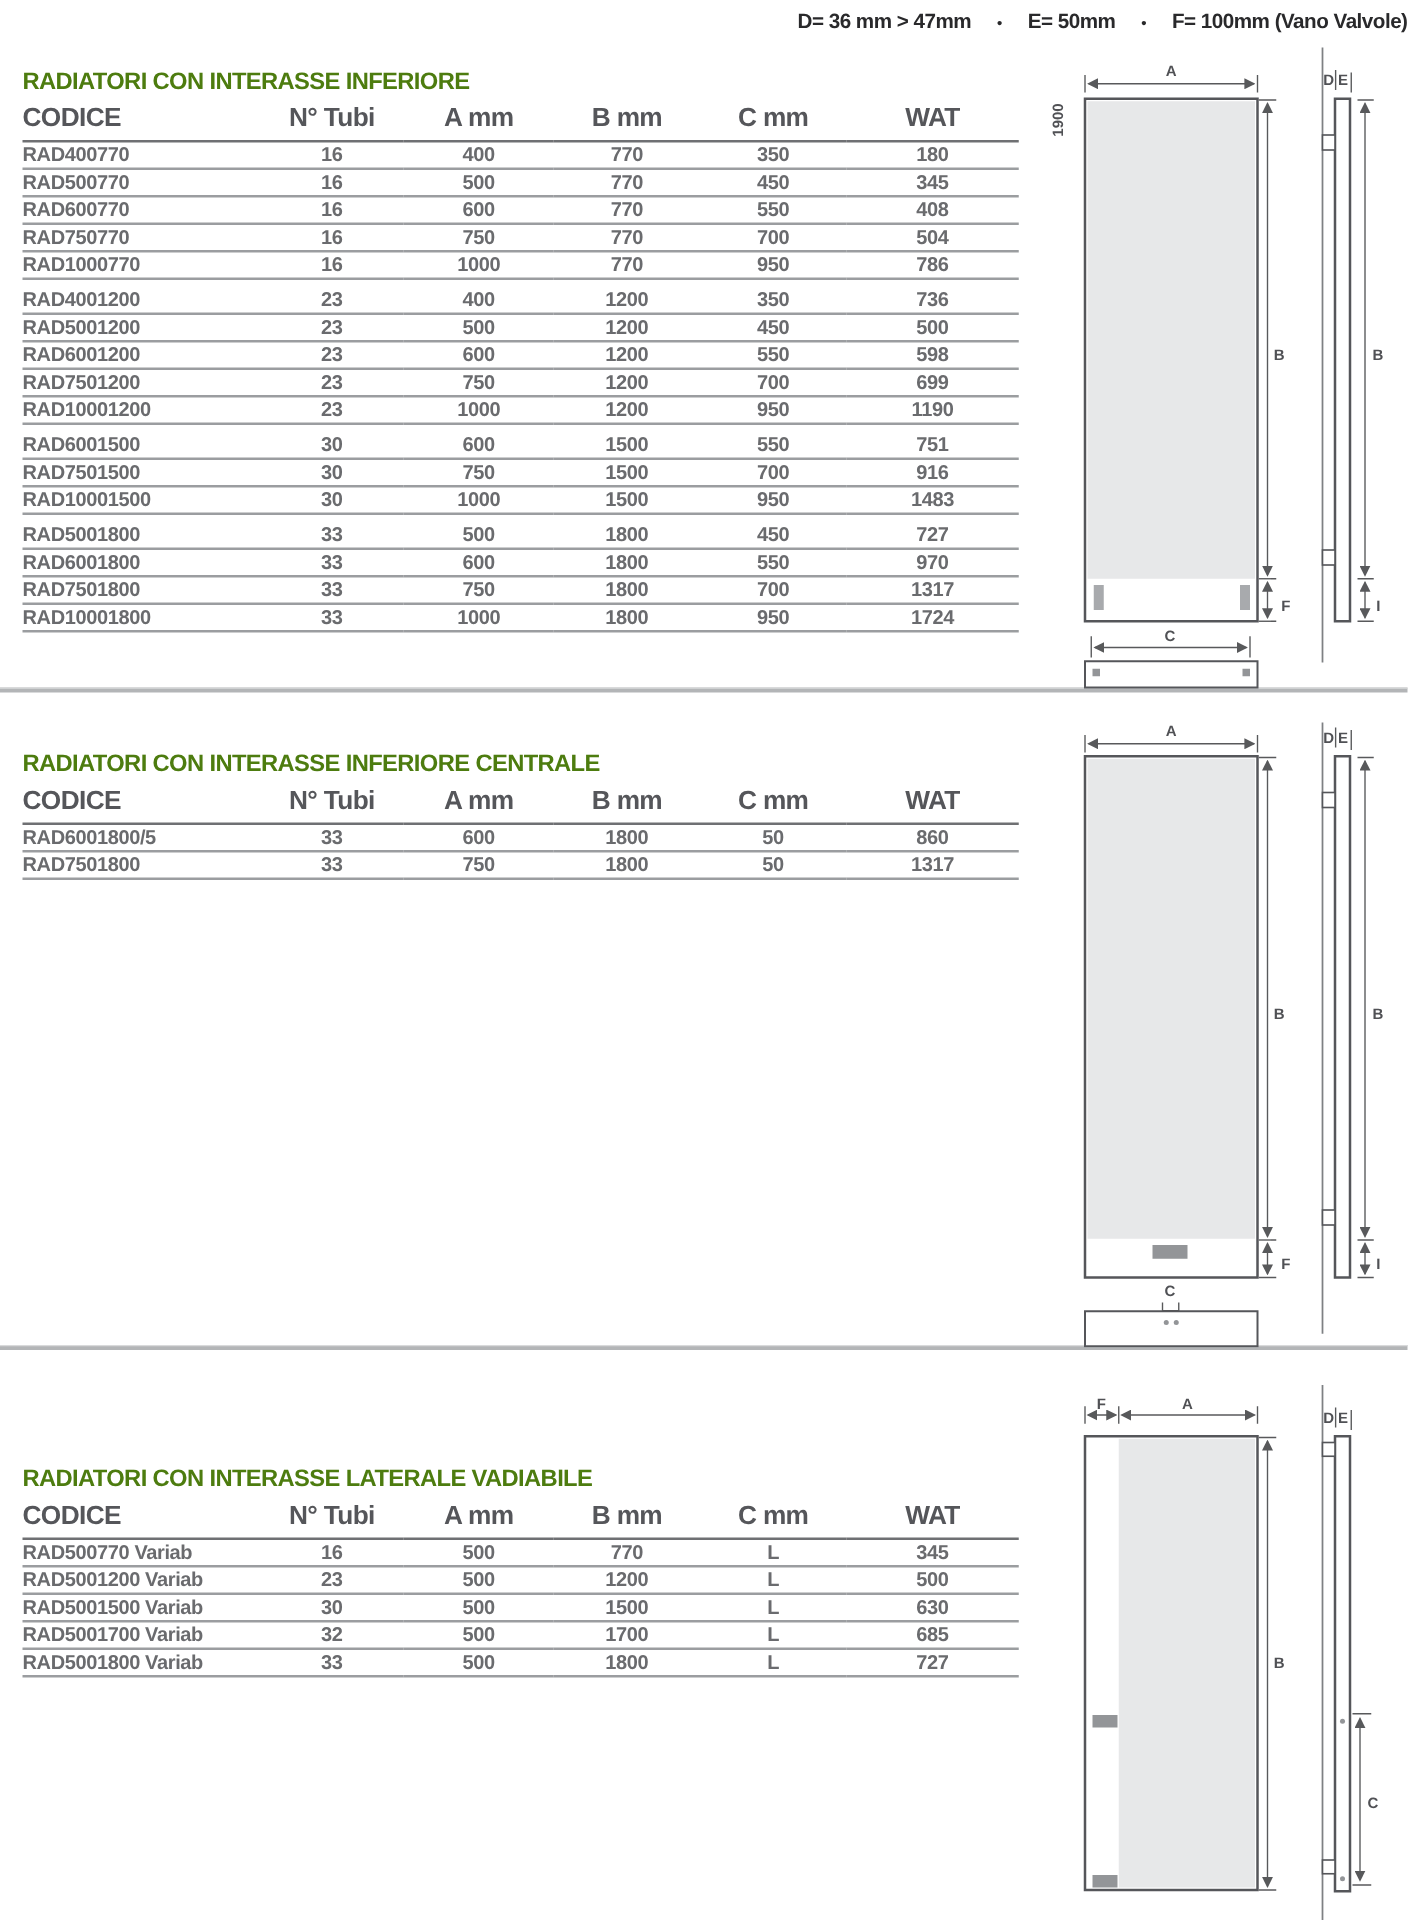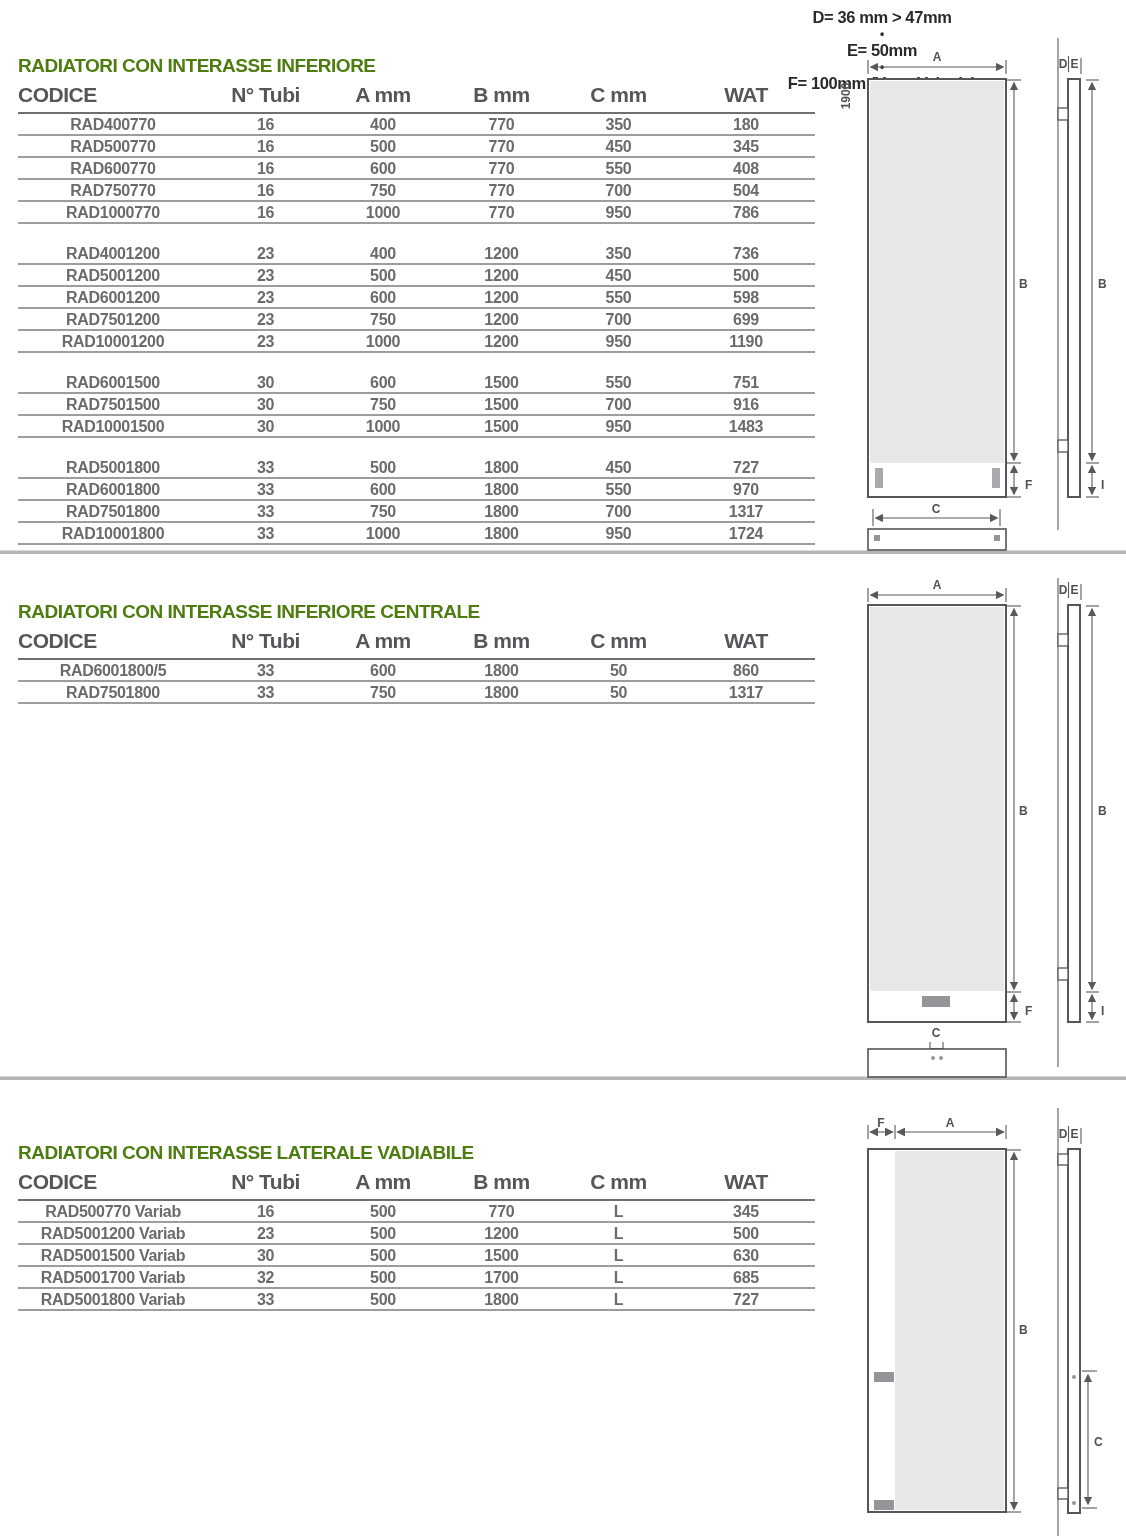--- a/index.html
+++ b/index.html
@@ -5,46 +5,46 @@
   html,body{margin:0;padding:0;}
   body{
     width:1126px;height:1538px;position:relative;background:#ffffff;
     font-family:"Liberation Sans",sans-serif;overflow:hidden;
     -webkit-font-smoothing:antialiased;
   }
   
   .top-note{
     position:absolute;top:8px;left:638px;width:488px;
     display:flex;align-items:center;justify-content:space-between;
-    font-weight:bold;font-size:16.5px;color:#29292b;letter-spacing:-0.4px;white-space:nowrap;flex-direction:column;
+    font-weight:bold;font-size:16.5px;color:#29292b;letter-spacing:-0.4px;white-space:nowrap;
   }
   .top-note .bullet{font-size:12px;color:#29292b;}
 
   
   .section{position:absolute;left:18px;width:797px;}
   #sec0{top:56px}
   #sec1{top:602px}
-  #sec2{top:1143px}
+  #sec2{top:1174px}
   .section h2{
     margin:0 0 7px 0;font-size:19px;line-height:20px;color:#4d7c0f;
     letter-spacing:-0.5px;font-weight:bold;
   }
   table{border-collapse:collapse;width:797px;table-layout:fixed;}
   thead th{
     font-size:21px;color:#55565a;text-align:center;vertical-align:bottom;
     padding:0 0 5px 0;border-bottom:2.5px solid #6f7073;letter-spacing:-0.5px;font-weight:bold;margin-top:28px;
   }
   thead th:first-child{text-align:left;}
   tbody td{
     font-size:16px;line-height:17px;font-weight:bold;color:#6a6b6e;
     text-align:center;padding:2px 0 1px 0;border-bottom:2px solid #9b9da0;
     letter-spacing:-0.3px;white-space:nowrap;overflow:hidden;
   }
-  tbody td:first-child{text-align:center;}
-  tbody + tbody tr:first-child td{padding-top:21px;}
+  tbody td:first-child{text-align:left;}
+  tbody + tbody tr:first-child td{padding-top:8px;}
 
   
   .hr{position:absolute;left:0;width:1126px;height:3px;background:#b3b5b7;border-top:1px solid #d9dadb;}
   #hr1{top:550px}
   #hr2{top:1076px}
 
   
   .dg{position:absolute;left:836px;}
   #dg1{top:30px}
   #dg2{top:575px}

